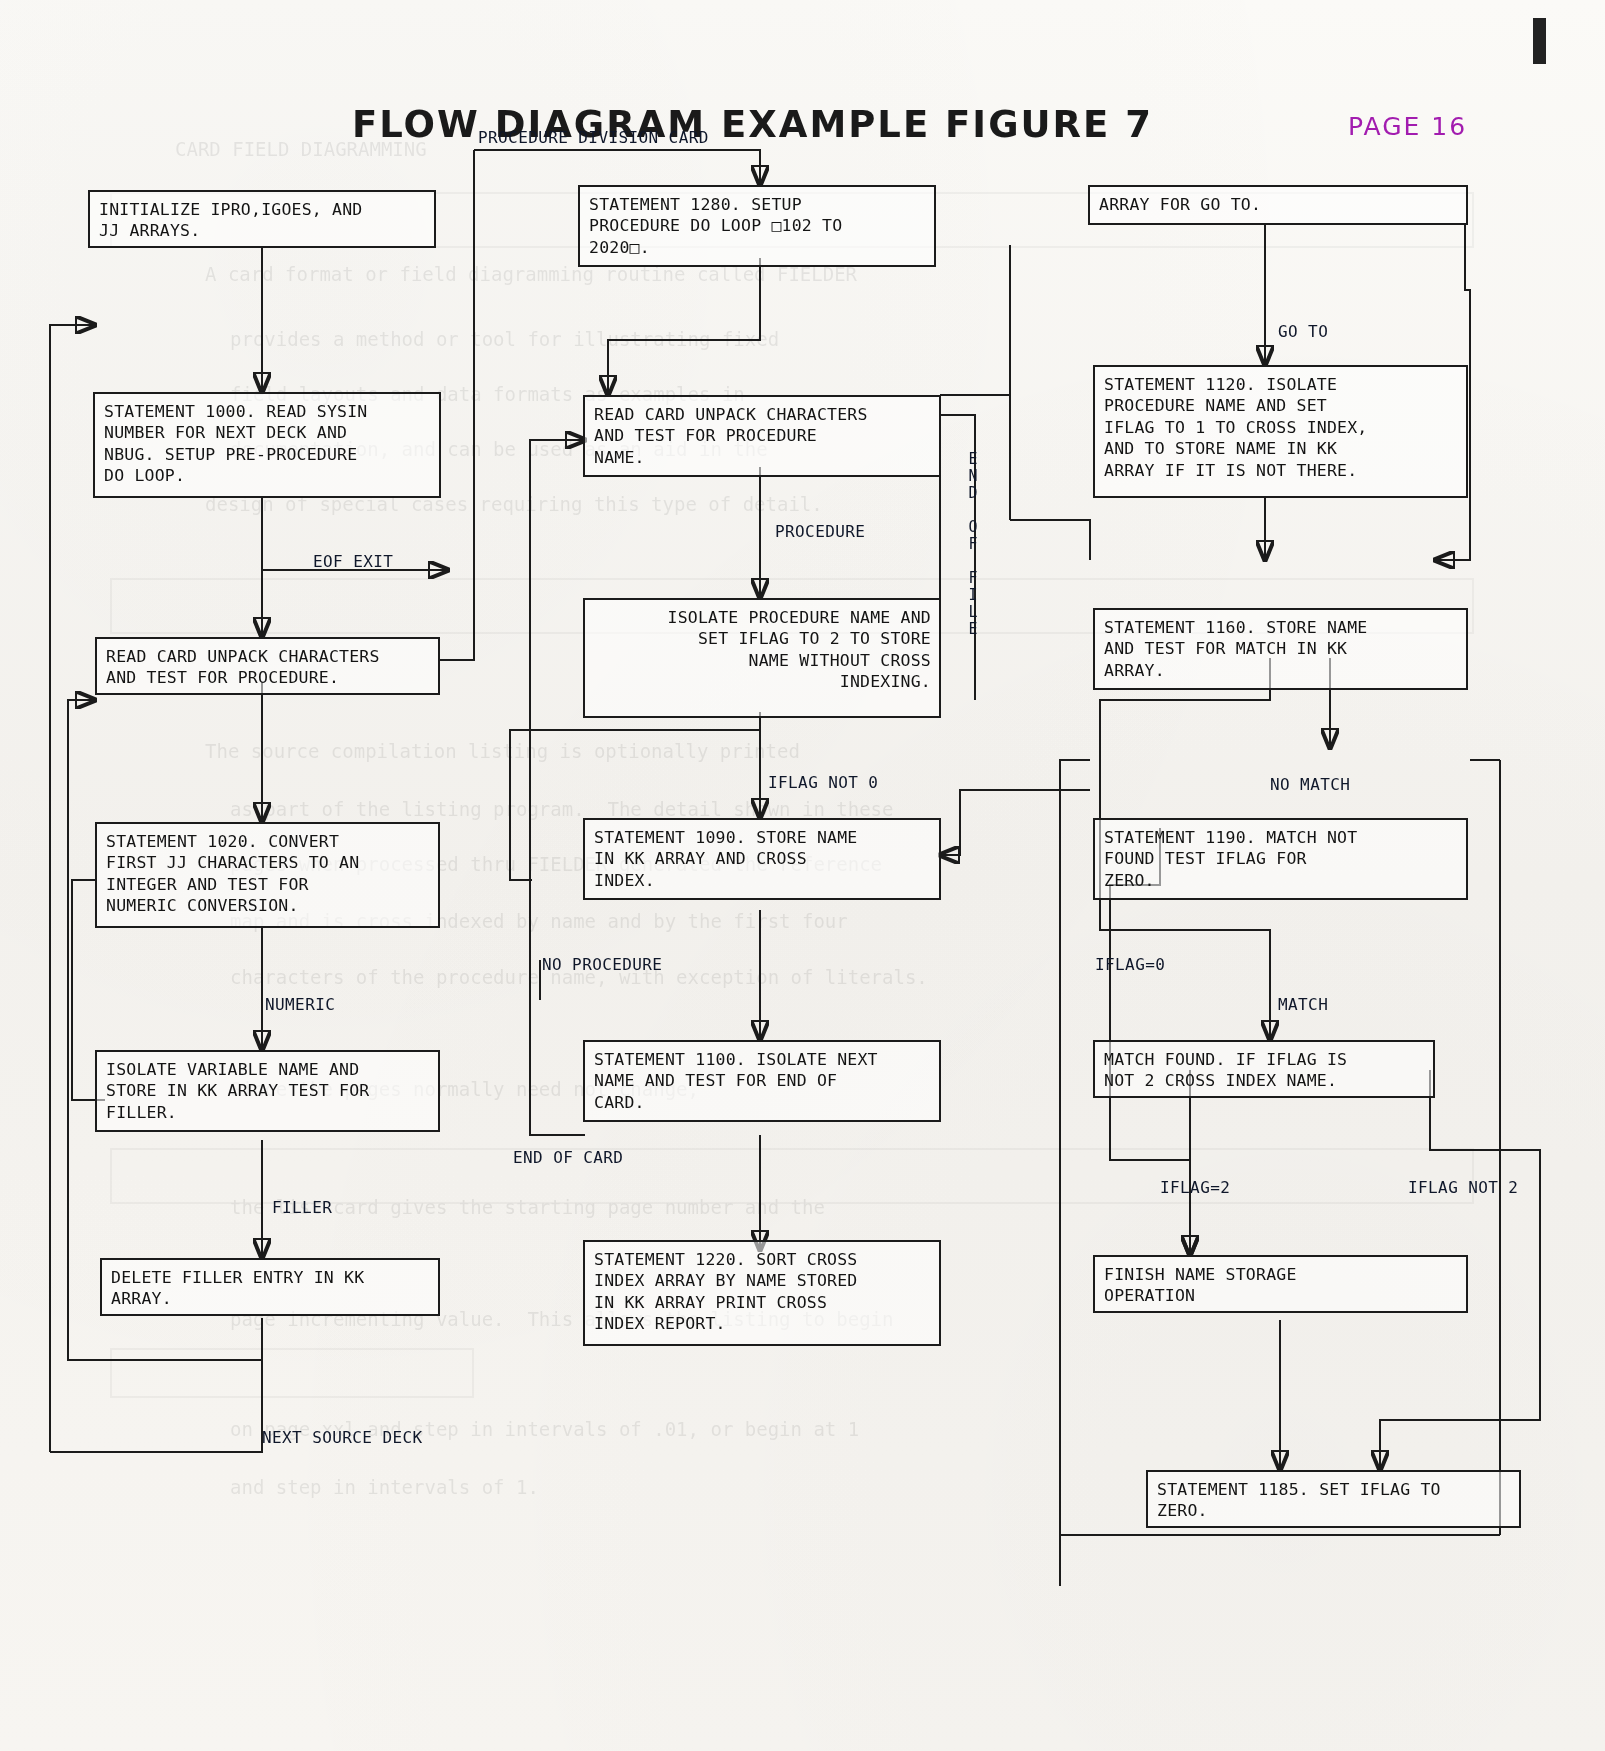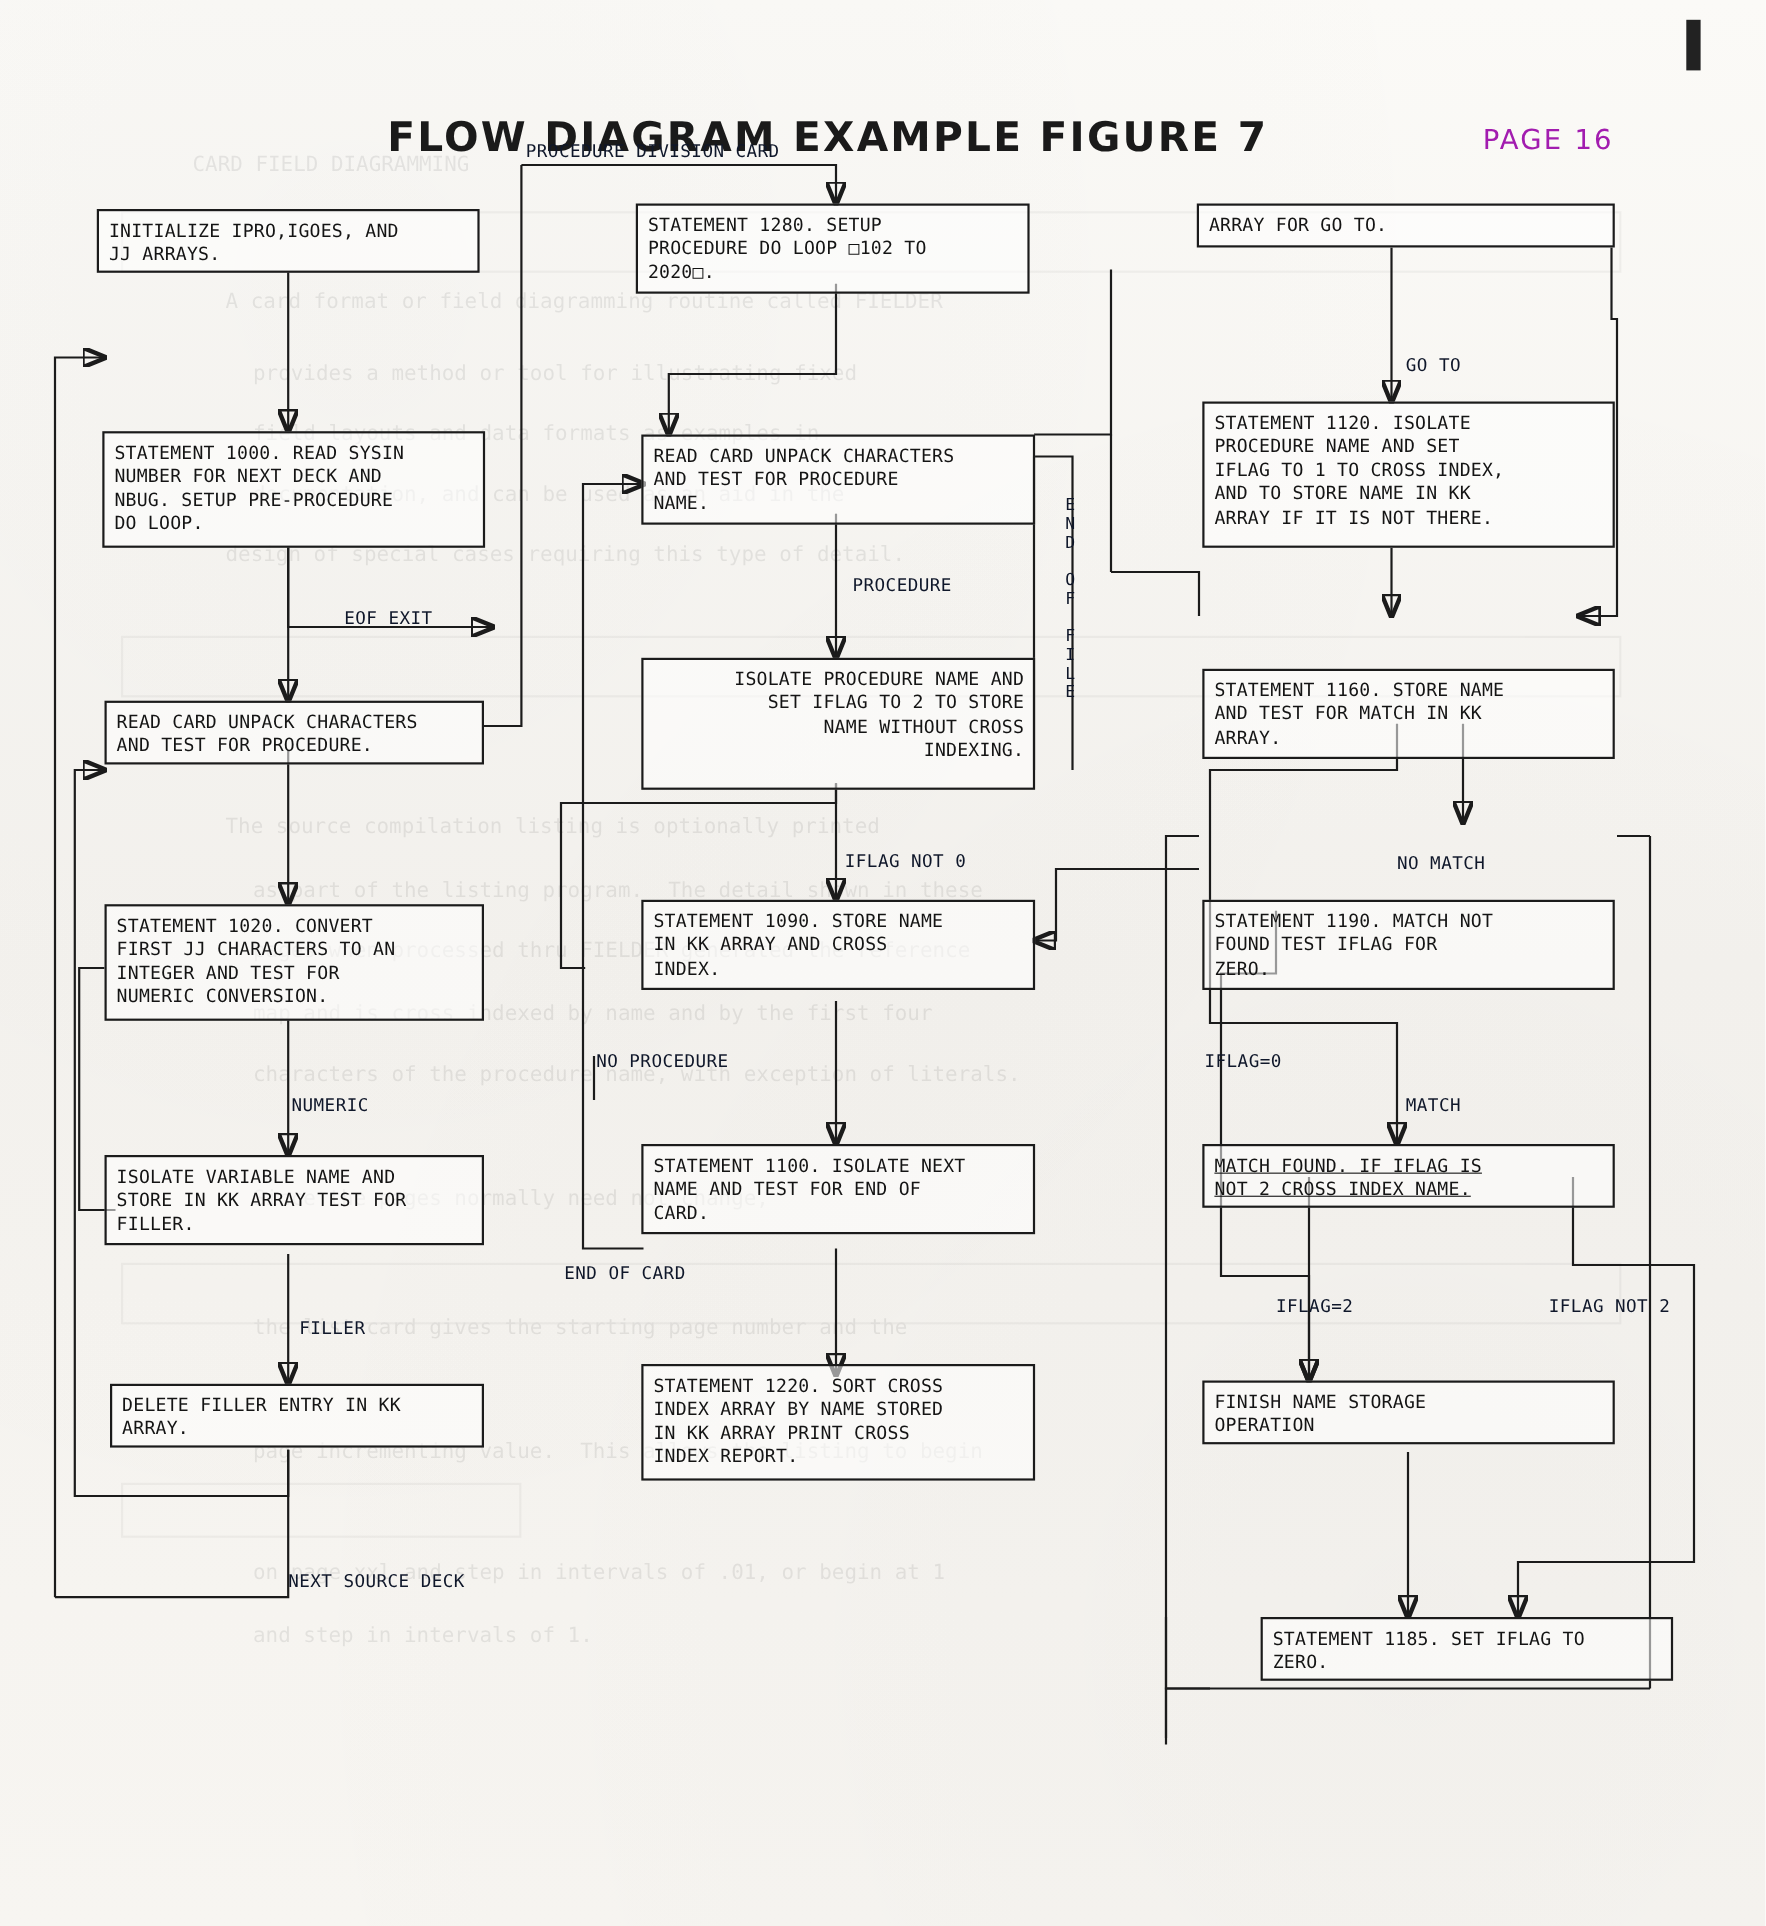--- a/index.html
+++ b/index.html
@@ -273,21 +273,21 @@
 PROCEDURE NAME AND SET
 IFLAG TO 1 TO CROSS INDEX,
 AND TO STORE NAME IN KK
 ARRAY IF IT IS NOT THERE.</div>
   <div class="node" style="left:1093px; top:608px;  width:375px; height:82px;">STATEMENT 1160.  STORE NAME
 AND TEST FOR MATCH IN KK
 ARRAY.</div>
   <div class="node" style="left:1093px; top:818px;  width:375px; height:82px;">STATEMENT 1190.  MATCH NOT
 FOUND   TEST IFLAG FOR
 ZERO.</div>
-  <div class="node" style="left:1093px; top:1040px; width:375px; height:58px;text-decoration:underline;">MATCH FOUND.  IF IFLAG IS
+  <div class="node" style="left:1093px; top:1040px; width:342px; height:58px;">MATCH FOUND.  IF IFLAG IS
 NOT 2 CROSS INDEX NAME.</div>
   <div class="node" style="left:1093px; top:1255px; width:375px; height:58px;">FINISH NAME STORAGE
 OPERATION</div>
   <div class="node" style="left:1146px; top:1470px; width:375px; height:58px;">STATEMENT 1185. SET IFLAG TO
 ZERO.</div>
 
   <div class="edge-label" style="left:478px;  top:128px;">PROCEDURE DIVISION CARD</div>
   <div class="edge-label" style="left:313px;  top:552px;">EOF EXIT</div>
   <div class="edge-label" style="left:265px;  top:995px;">NUMERIC</div>
   <div class="edge-label" style="left:272px;  top:1198px;">FILLER</div>

